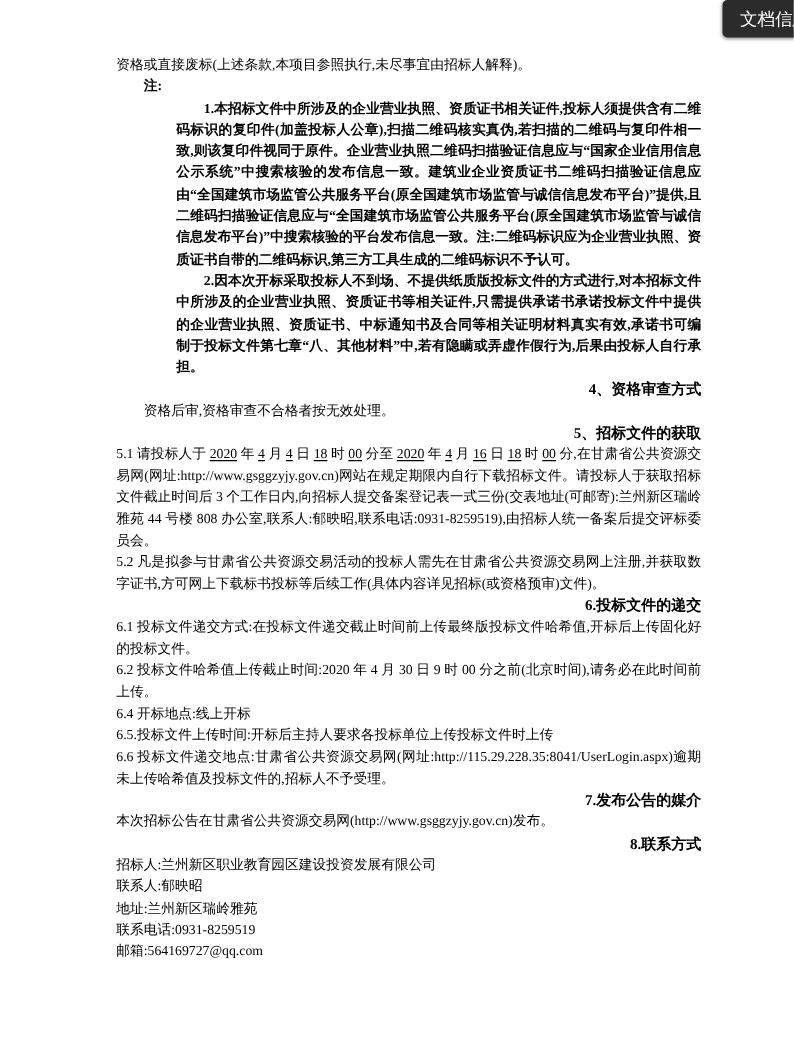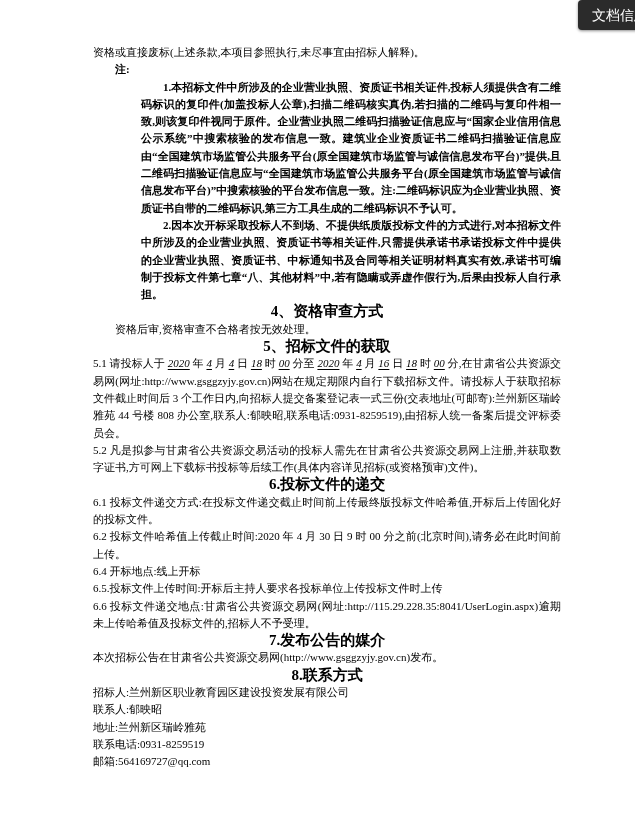--- a/index.html
+++ b/index.html
@@ -34,22 +34,22 @@
     left:93px; top:44px;
     width:468px;
     font-size:11px;
     line-height:17.3px;
   }
   .blk { margin:0; text-align:justify; }
   .blk.body        { font-weight:normal; }
   .blk.body-indent { font-weight:normal; text-indent:2em; }
   .blk.note        { font-weight:bold;   text-indent:2em; }
   .blk.bold-para   { font-weight:bold;   text-indent:2em;margin-left:48px; }
-  .blk.heading     { font-weight:bold;   font-size:15px; text-align:center; }
-  .blk u { text-decoration:underline; text-underline-offset:2px;font-style:italic; }
+  .blk.heading     { font-weight:bold;   font-size:12px; text-align:right; }
+  .blk u { text-decoration:underline; text-underline-offset:2px; }
 </style>
 </head>
 <body>
 
 <div class="doc-tab">
   <span>文档信息</span>
 </div>
 
 <div class="doc">
     <div class="blk body">资格或直接废标(上述条款,本项目参照执行,未尽事宜由招标人解释)。</div>

